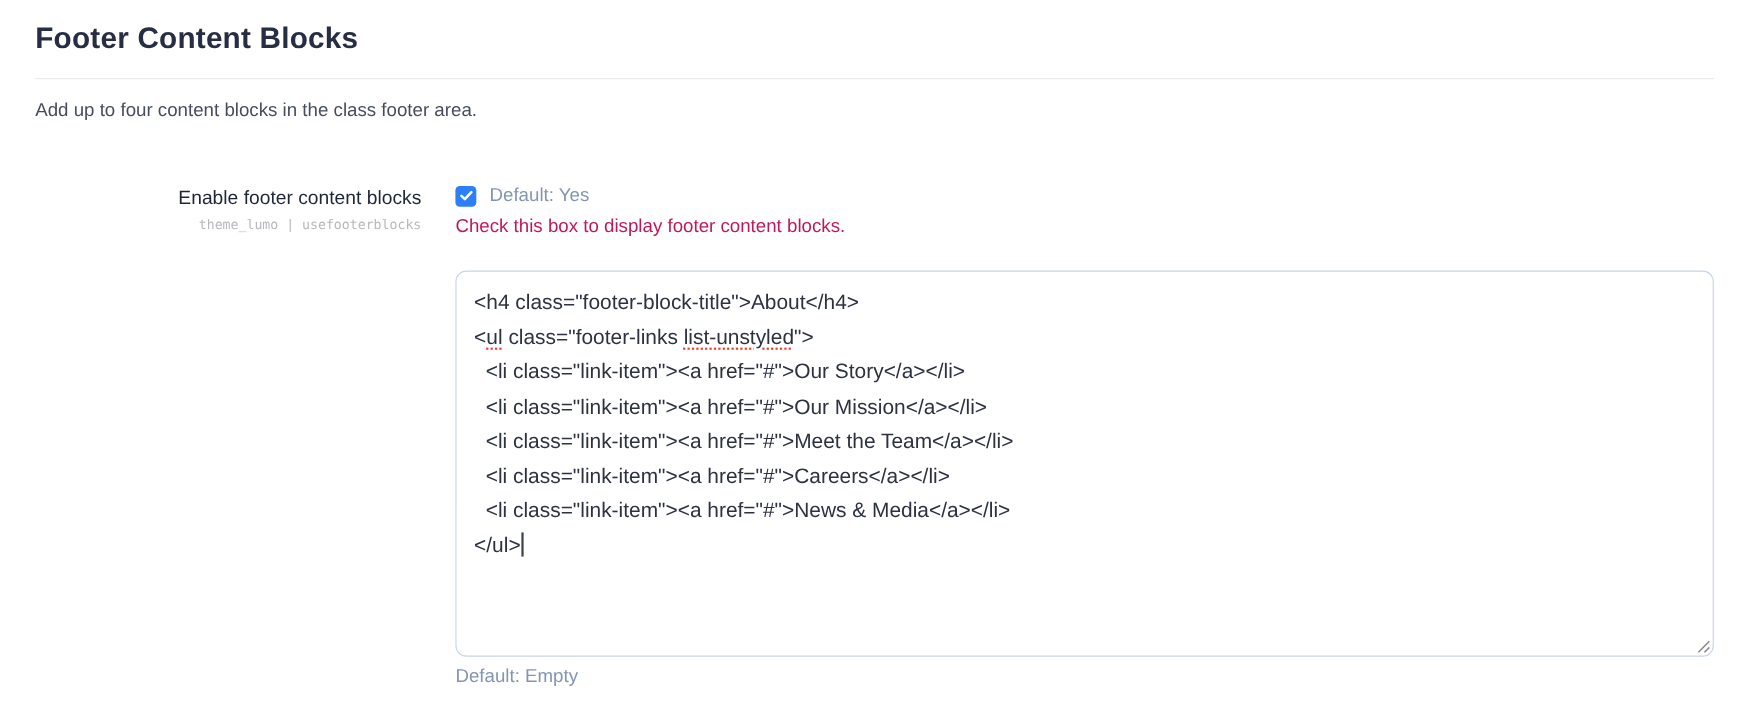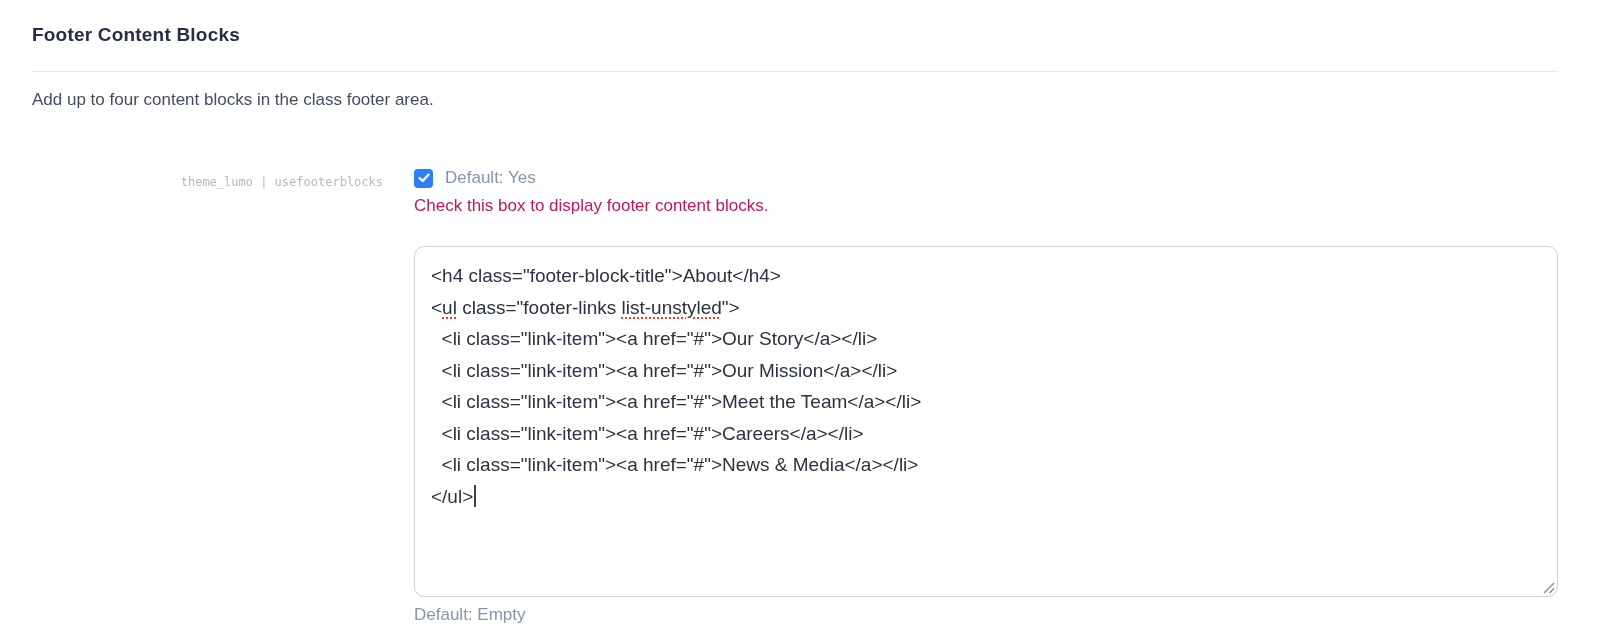--- a/index.html
+++ b/index.html
@@ -11,21 +11,21 @@
     height: 644px;
     overflow: hidden;
     font-family: "Liberation Sans", "DejaVu Sans", sans-serif;
   }
   .content {
     padding: 18px 42px 0 32px;
     width: 1600px;
   }
   .page-title {
     margin: 0;
-    font-size: 19px;
+    font-size: 27px;
     line-height: 34px;
     font-weight: 700;
     letter-spacing: 0.2px;
     color: #272e43;
   }
   .divider {
     border: none;
     border-top: 1px solid #e9e9e9;
     margin: 19px 0 0 0;
   }
@@ -133,20 +133,21 @@
 <div class="content">
 
   <h1 class="page-title">Footer Content Blocks</h1>
 
   <hr class="divider">
 
   <p class="page-description">Add up to four content blocks in the class footer area.</p>
 
   <div class="field-row row-enable">
     <div class="label-cell">
+      <div class="field-label">Enable footer content blocks</div>
       <div class="field-meta">theme_lumo | usefooterblocks</div>
     </div>
     <div class="control-cell">
       <div class="checkbox-line">
         <span class="checkbox" role="checkbox" aria-checked="true">
           <span style="display:flex;">
             <svg width="12" height="10" viewBox="0 0 12 10">
                 <polyline points="1.5,5 4.6,8 10.5,1.6" fill="none" stroke="#ffffff" stroke-width="2.3" stroke-linecap="round" stroke-linejoin="round"></polyline>
               </svg>
           </span>

